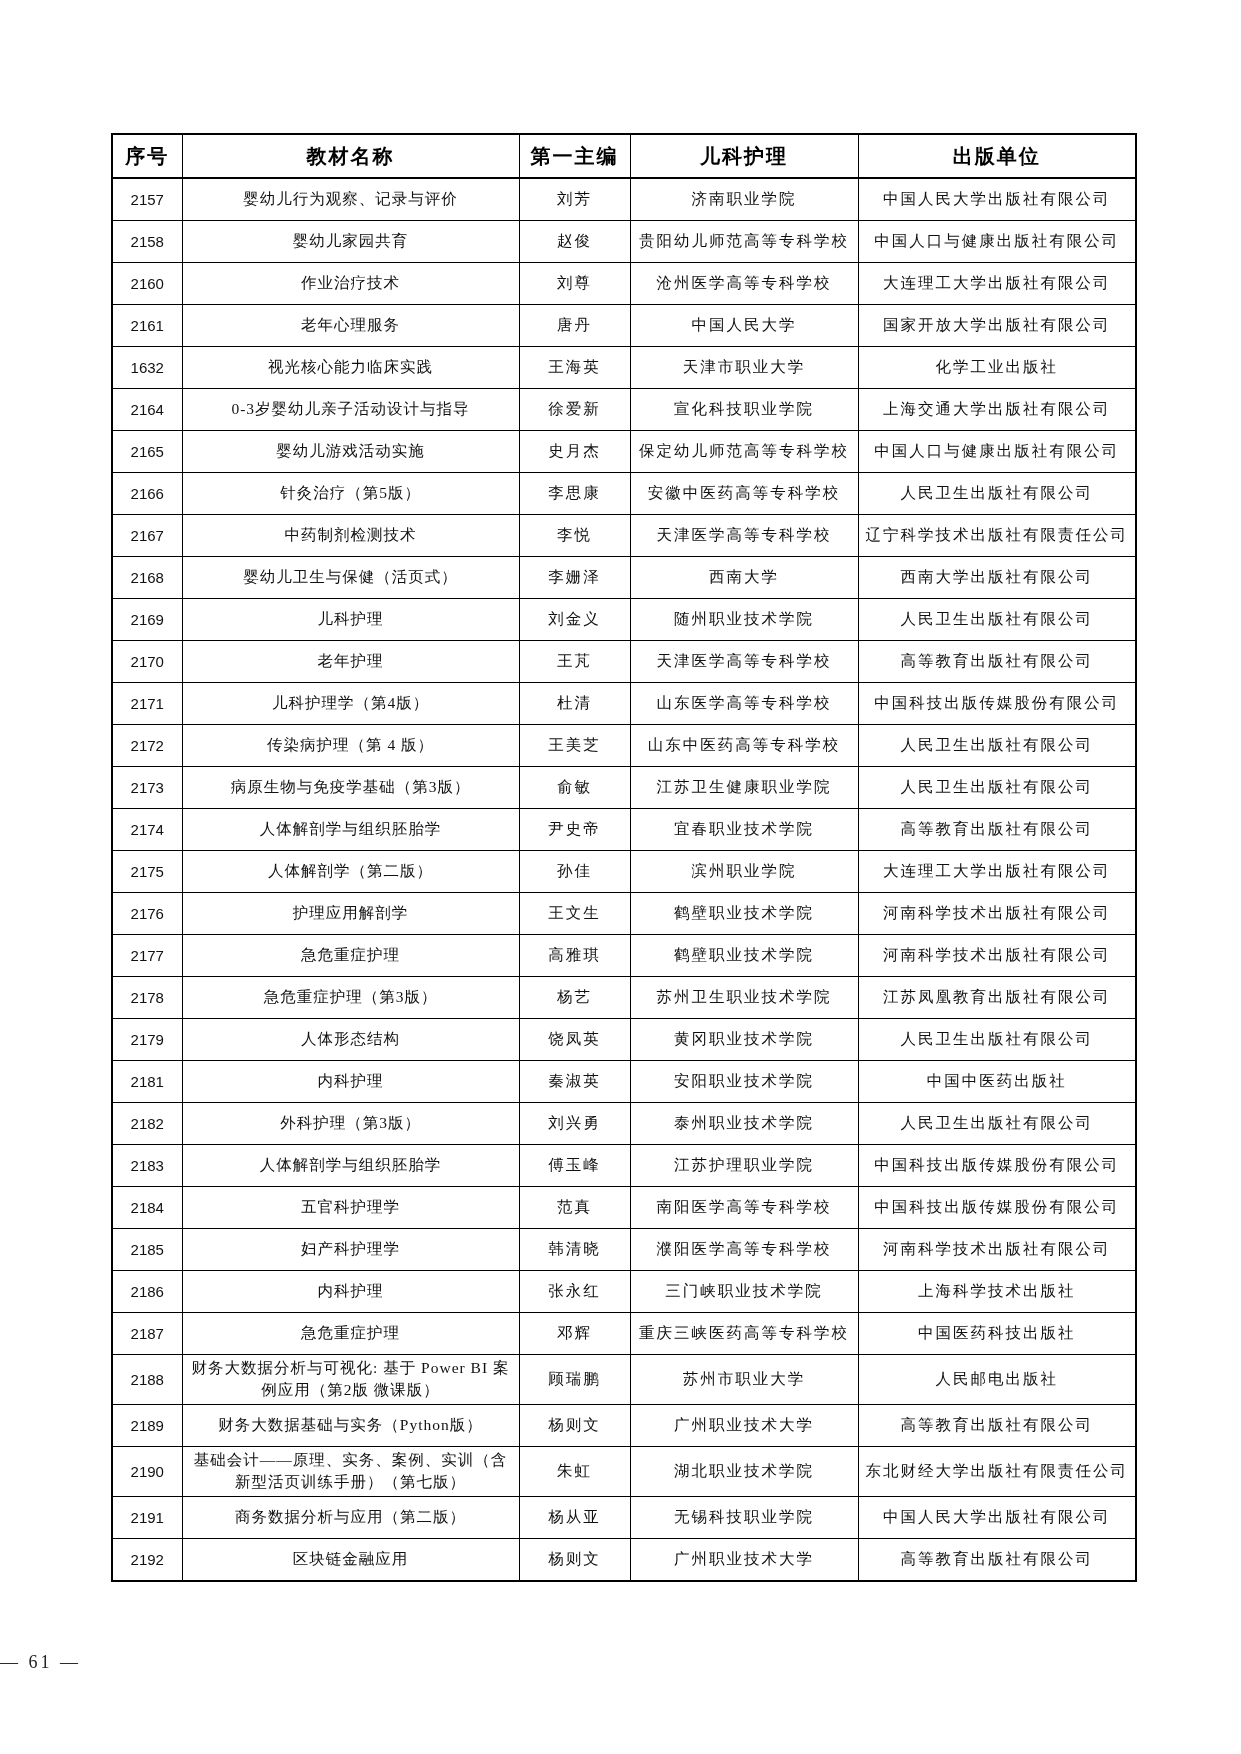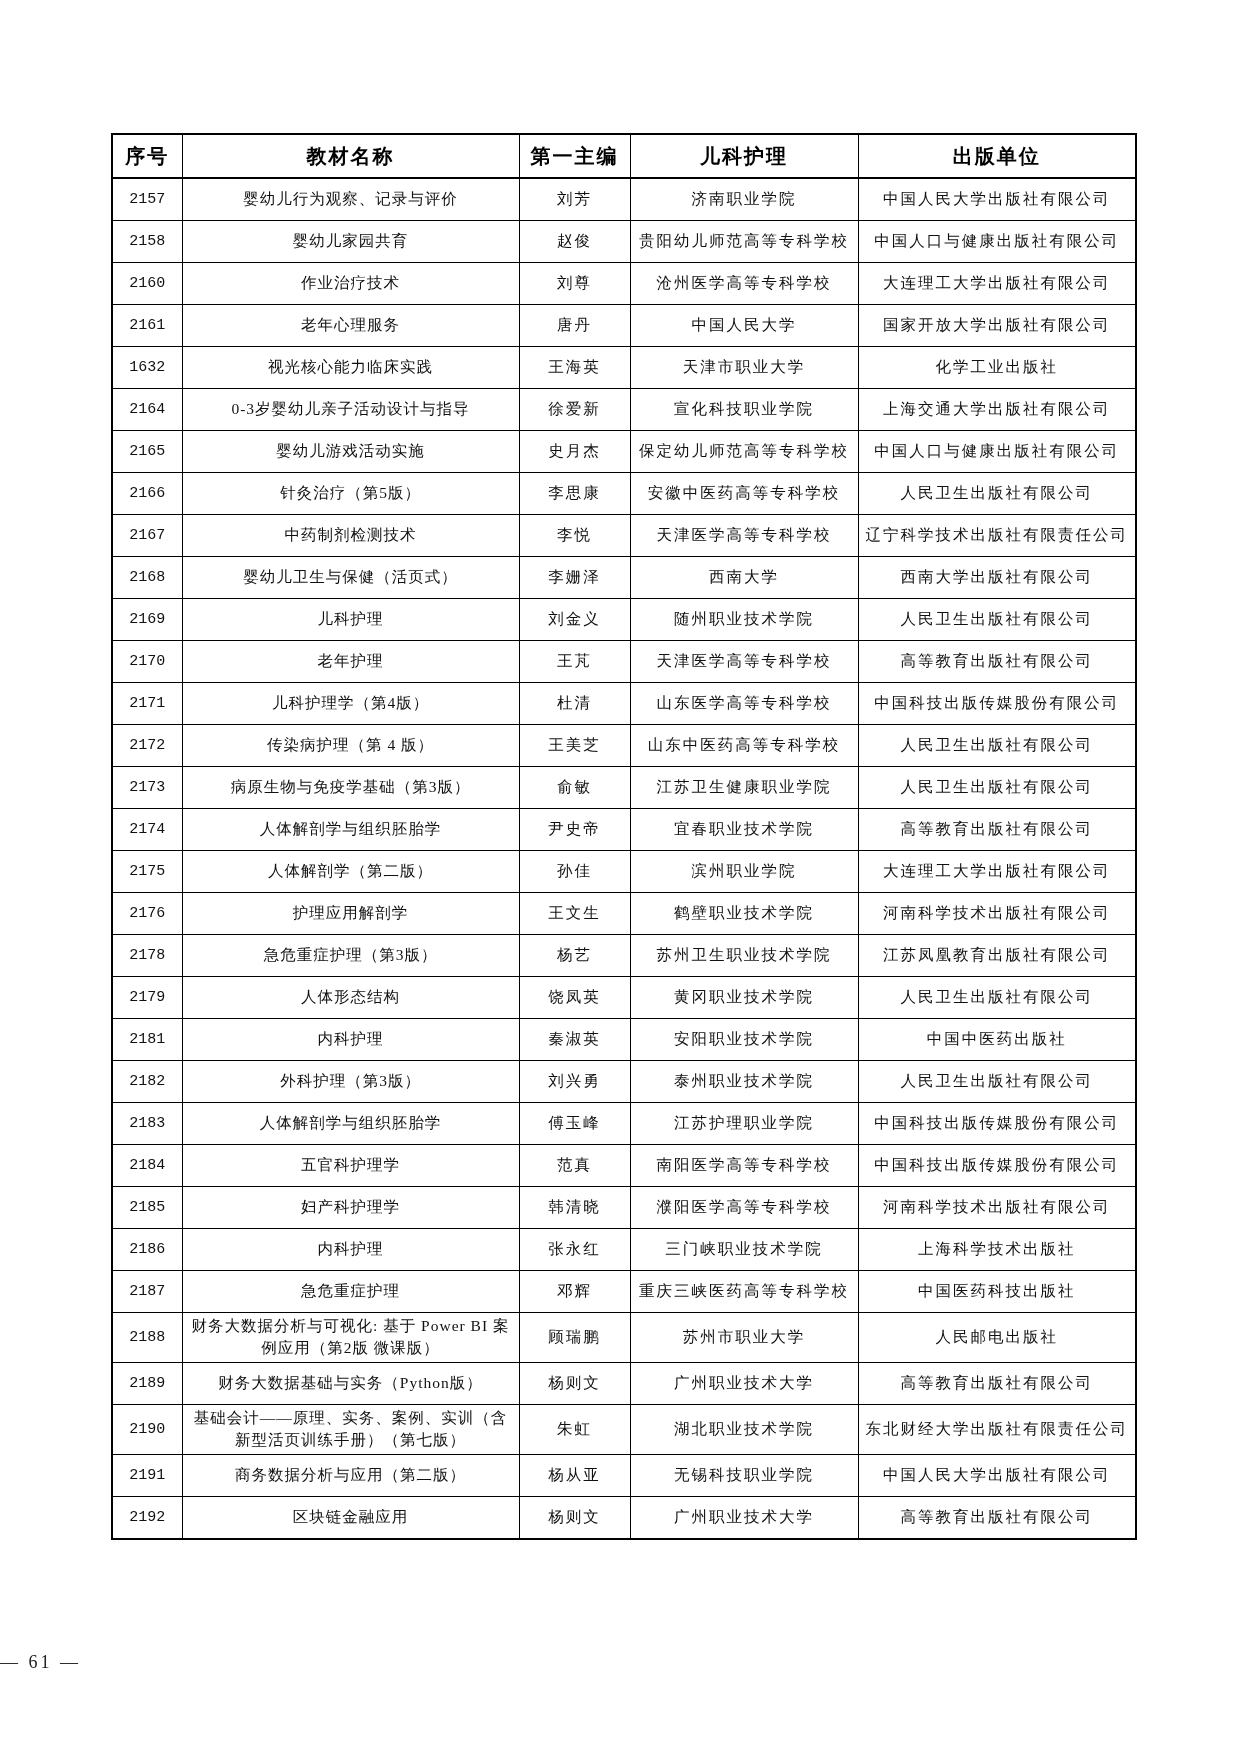--- a/index.html
+++ b/index.html
@@ -46,21 +46,21 @@
     text-align: center;
     vertical-align: middle;
     letter-spacing: 2px;
     line-height: 1.45;
     padding: 2px 6px;
     word-break: break-all;
   }
   table.booklist td.cell-index {
     letter-spacing: 0;
     font-size: 15px;
-    font-family: Liberation Mono, monospace;
+    font-family: Liberation Sans, sans-serif;
   }
   table.booklist td.cell-title {
     letter-spacing: 1px;
     margin-top: 23px;
   }
   .footer {
     position: absolute;
     top: 1652px;
     left: 0;
     width: 100%;
@@ -214,20 +214,27 @@
           <td class="cell-publisher">大连理工大学出版社有限公司</td>
         </tr>
         <tr>
           <td class="cell-index">2176</td>
           <td class="cell-title">护理应用解剖学</td>
           <td class="cell-editor">王文生</td>
           <td class="cell-unit">鹤壁职业技术学院</td>
           <td class="cell-publisher">河南科学技术出版社有限公司</td>
         </tr>
         <tr>
+          <td class="cell-index">2177</td>
+          <td class="cell-title">急危重症护理</td>
+          <td class="cell-editor">高雅琪</td>
+          <td class="cell-unit">鹤壁职业技术学院</td>
+          <td class="cell-publisher">河南科学技术出版社有限公司</td>
+        </tr>
+        <tr>
           <td class="cell-index">2178</td>
           <td class="cell-title">急危重症护理（第3版）</td>
           <td class="cell-editor">杨艺</td>
           <td class="cell-unit">苏州卫生职业技术学院</td>
           <td class="cell-publisher">江苏凤凰教育出版社有限公司</td>
         </tr>
         <tr>
           <td class="cell-index">2179</td>
           <td class="cell-title">人体形态结构</td>
           <td class="cell-editor">饶凤英</td>

